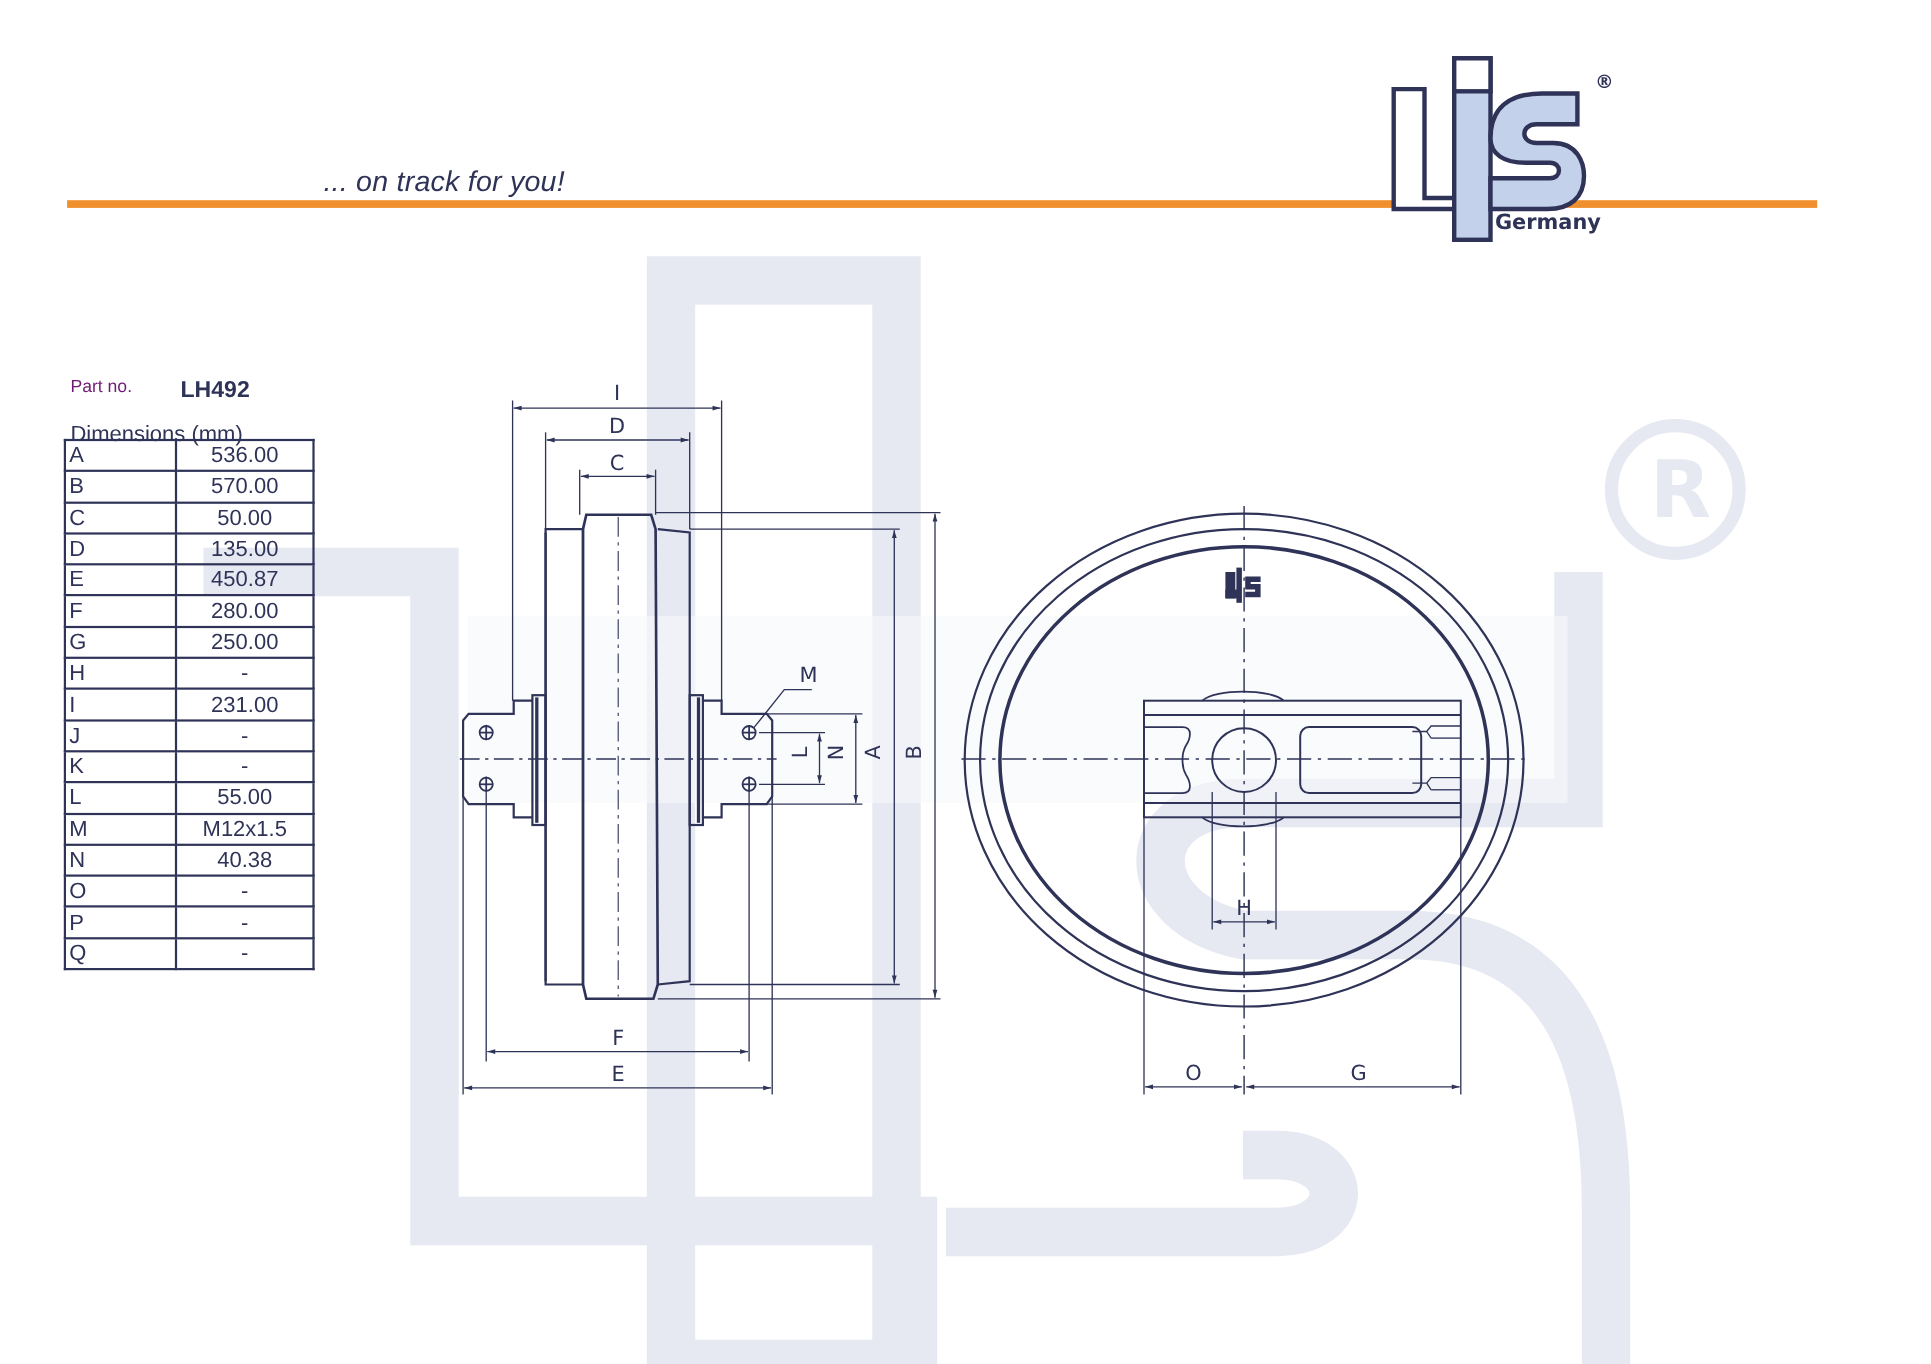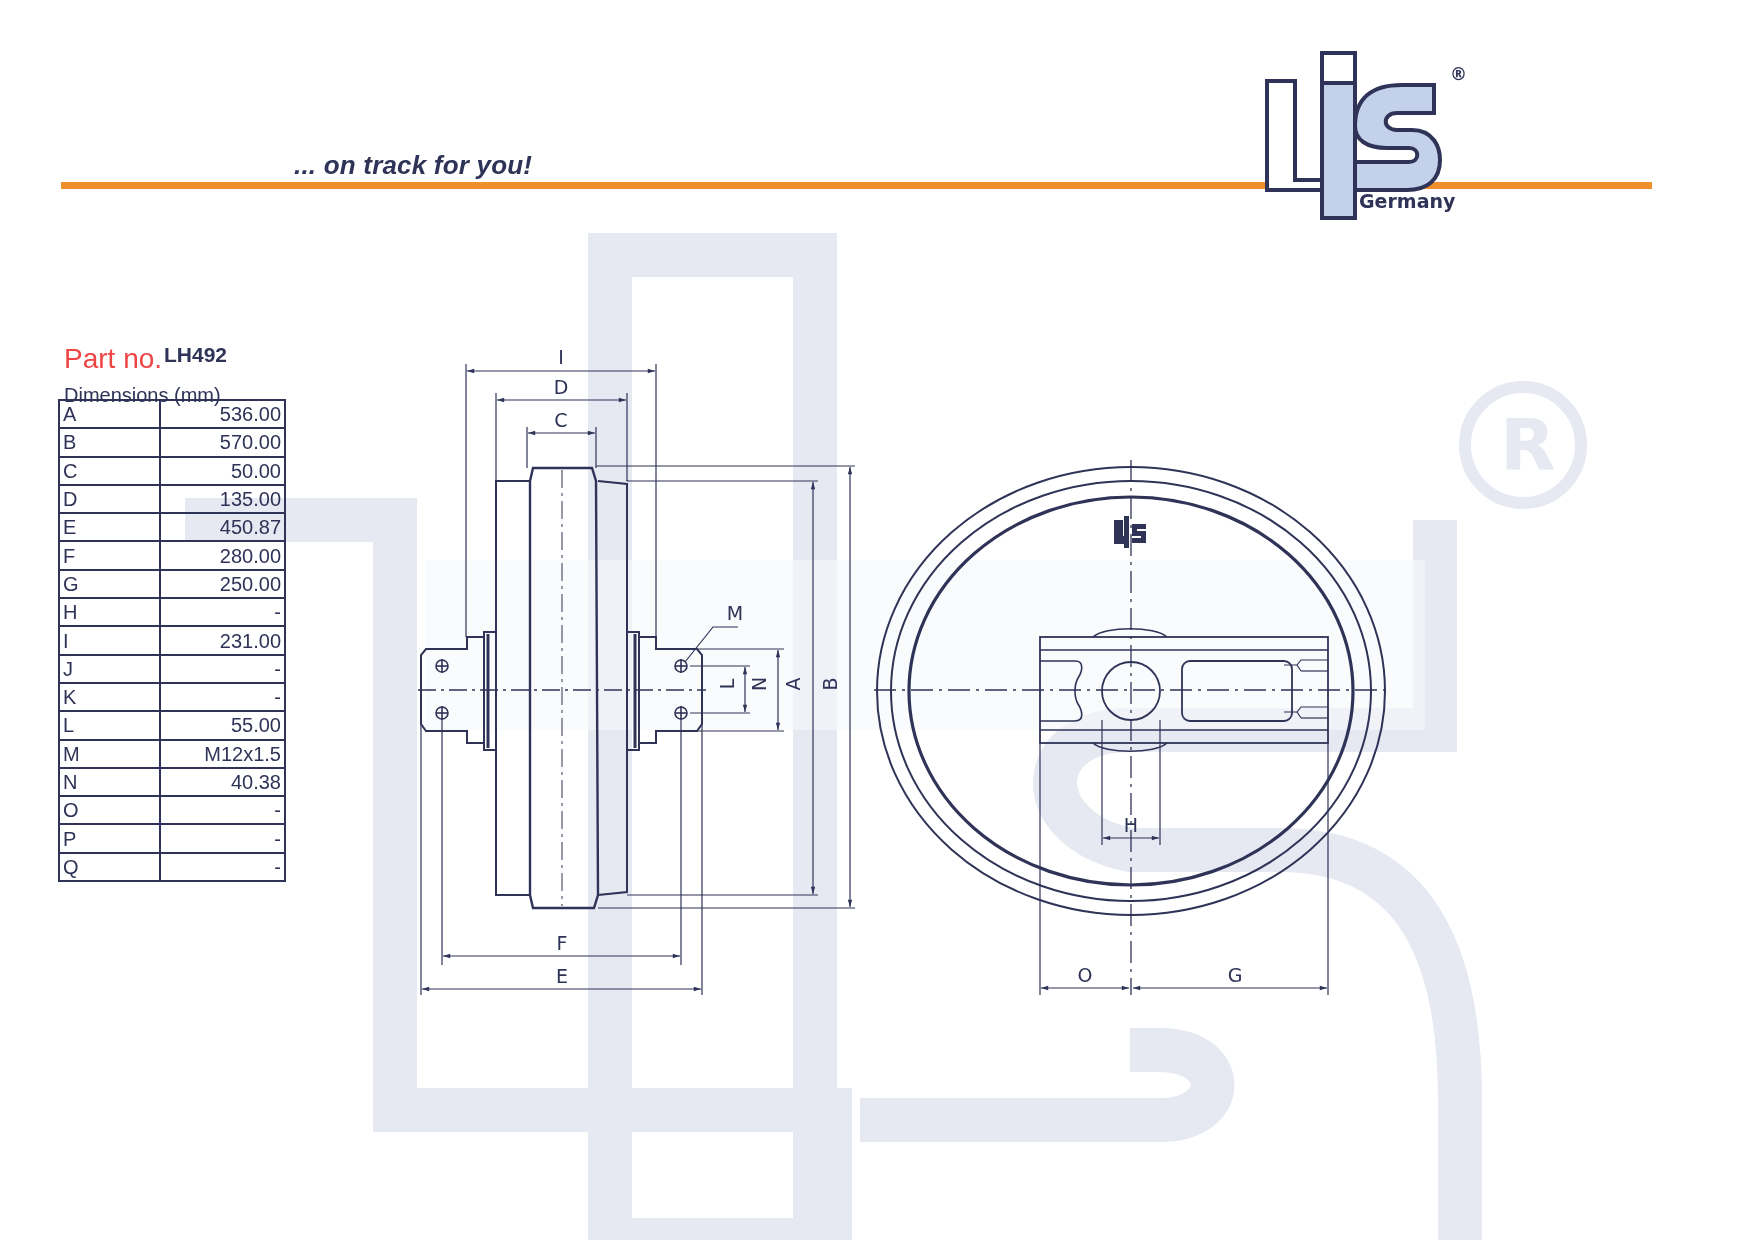--- a/index.html
+++ b/index.html
@@ -1,28 +1,28 @@
 <!DOCTYPE html>
 <html><head>
 <meta charset="utf-8">
 <style>
   html, body { margin:0; padding:0; }
   body { width:1755px; height:1240px; background:#ffffff; position:relative; overflow:hidden; font-family:"Liberation Sans", sans-serif; color:#2e3357; }
   .abs { position:absolute; }
   #watermark { position:absolute; left:0; top:0; width:1755px; height:1240px; }
-  #tagline { left:294px; top:150px; font-size:26px; font-style:italic; font-weight:bold; color:#2e3357; letter-spacing:0.2px; }
+  #tagline { left:294px; top:150px; font-size:26px; font-style:italic; font-weight:normal; color:#2e3357; letter-spacing:0.2px; }
   #orange-rule { left:61px; top:182px; width:1591px; height:7px; background:#f08f2e; }
   #logo { left:1262px; top:48px; width:210px; height:175px; }
-  #partno-label { left:64px; top:343px; font-size:28px; color:#ef4444; }
+  #partno-label { left:64px; top:343px; font-size:16px; color:#701a75; }
   #partno-value { left:164px; top:343px; font-size:21px; font-weight:bold; color:#2e3357; }
   #dims-title { left:64px; top:384px; font-size:20px; color:#2e3357; }
   #dim-table { left:58px; top:399px; border-collapse:collapse; border:2.5px solid #2e3357; }
   #dim-table td { border:2px solid #2e3357; height:26.3px; padding:0 3px; font-size:20px; line-height:26px; color:#2e3357; }
   #dim-table td.k { width:93px; text-align:left; }
-  #dim-table td.v { width:117px; text-align:right; }
+  #dim-table td.v { width:117px; text-align:center; }
   #drawing { position:absolute; left:0; top:0; width:1755px; height:1240px; }
   .dimtxt { font-family:"DejaVu Sans", sans-serif; font-size:19px; fill:#2e3357; }
 </style>
 </head>
 <body>
 
 <svg id="watermark" viewBox="0 0 1755 1240">
   <g fill="none" stroke="#e6e8f2" stroke-width="44">
 
     <path d="M185 520 L395 520 L395 1110 L830 1110 L830 1240"></path>

